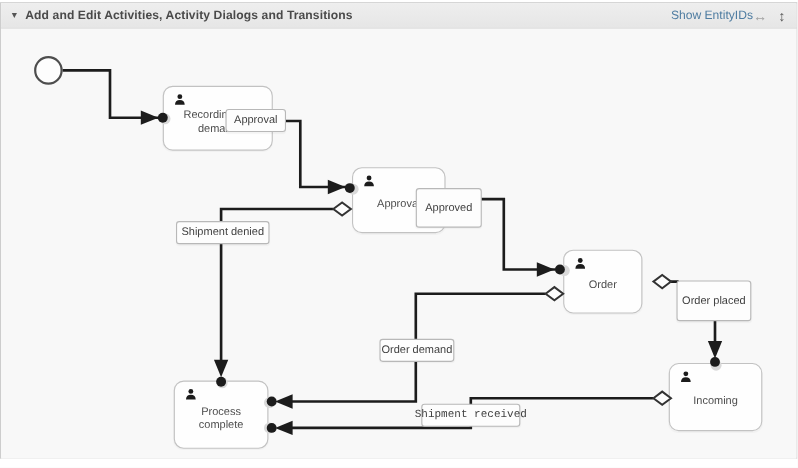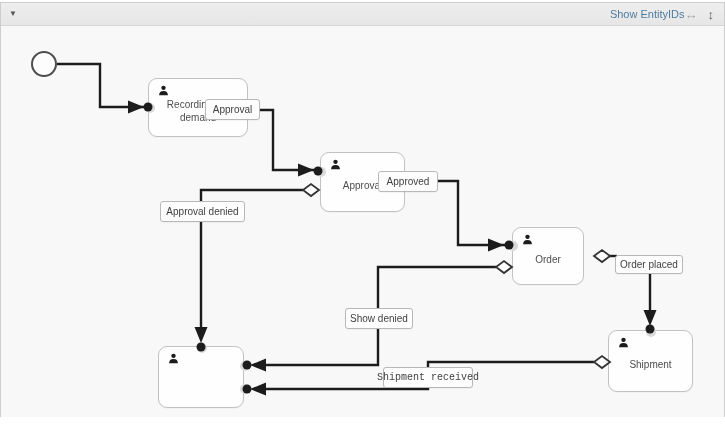--- a/index.html
+++ b/index.html
@@ -55,20 +55,21 @@
   }
 </style>
 </head>
 <body style="--accent: #4e7ca1; --canvas-bg: #f8f8f8; --header-bg: #e6e6e6; --box-border: #c2c2c2; --frame-border: #cdcdcd;">
 
 <div class="widget-frame"></div>
 <div class="canvas-bg"></div>
 
 <div class="header">
   <span class="caret">▼</span>
+  <span class="title">Add and Edit Activities, Activity Dialogs and Transitions</span>
   <span class="spacer"></span>
   <a class="entity-link">Show EntityIDs</a>
   <span class="hicon">↔</span>
   <span class="vicon">↕</span>
 </div>
 
 <svg id="connector-svg" xmlns="http://www.w3.org/2000/svg">
     <g>
       <polyline points="57,64 100,64 100,107 145,107" fill="none" stroke="#1c1c1c" stroke-width="2.4"></polyline>
     </g>
@@ -153,27 +154,28 @@
           <circle cx="6" cy="3.1" r="2.4"></circle>
           <path d="M1.2 11.2 Q1.2 6.5 6 6.5 Q10.8 6.5 10.8 11.2 Z"></path>
         </svg></span>
       <span>Order</span>
     </div>
     <div class="activity" style="left: 608px; top: 330px; width: 85px; height: 62px;">
       <span class="person"><svg viewBox="0 0 12 12" xmlns="http://www.w3.org/2000/svg">
           <circle cx="6" cy="3.1" r="2.4"></circle>
           <path d="M1.2 11.2 Q1.2 6.5 6 6.5 Q10.8 6.5 10.8 11.2 Z"></path>
         </svg></span>
-      <span>Shipment</span>
+      <span>Incoming</span>
     </div>
     <div class="activity" style="left: 158px; top: 346px; width: 86px; height: 62px;">
       <span class="person"><svg viewBox="0 0 12 12" xmlns="http://www.w3.org/2000/svg">
           <circle cx="6" cy="3.1" r="2.4"></circle>
           <path d="M1.2 11.2 Q1.2 6.5 6 6.5 Q10.8 6.5 10.8 11.2 Z"></path>
         </svg></span>
+      <span>Process complete</span>
     </div>
     <div class="t-label" style="left: 205px; top: 99px; width: 55px; height: 21px;">Approval</div>
-    <div class="t-label" style="left: 378px; top: 171px; width: 60px; height: 21px;">Approved</div>
-    <div class="t-label" style="left: 160px; top: 201px; width: 85px; height: 21px;">Approval denied</div>
-    <div class="t-label" style="left: 615px; top: 255px; width: 68px; height: 19px;">Order placed</div>
-    <div class="t-label" style="left: 345px; top: 308px; width: 68px; height: 21px;">Show denied</div>
+    <div class="t-label" style="left: 378px; top: 171px; width: 60px; height: 36px;">Approved</div>
+    <div class="t-label" style="left: 160px; top: 201px; width: 85px; height: 21px;">Shipment denied</div>
+    <div class="t-label" style="left: 615px; top: 255px; width: 68px; height: 37px;">Order placed</div>
+    <div class="t-label" style="left: 345px; top: 308px; width: 68px; height: 21px;">Order demand</div>
     <div class="t-label" style="left: 383px; top: 367px; width: 90px; height: 21px; font-family: Liberation Mono, monospace;">Shipment received</div>
   </div>
 
 </body></html>

